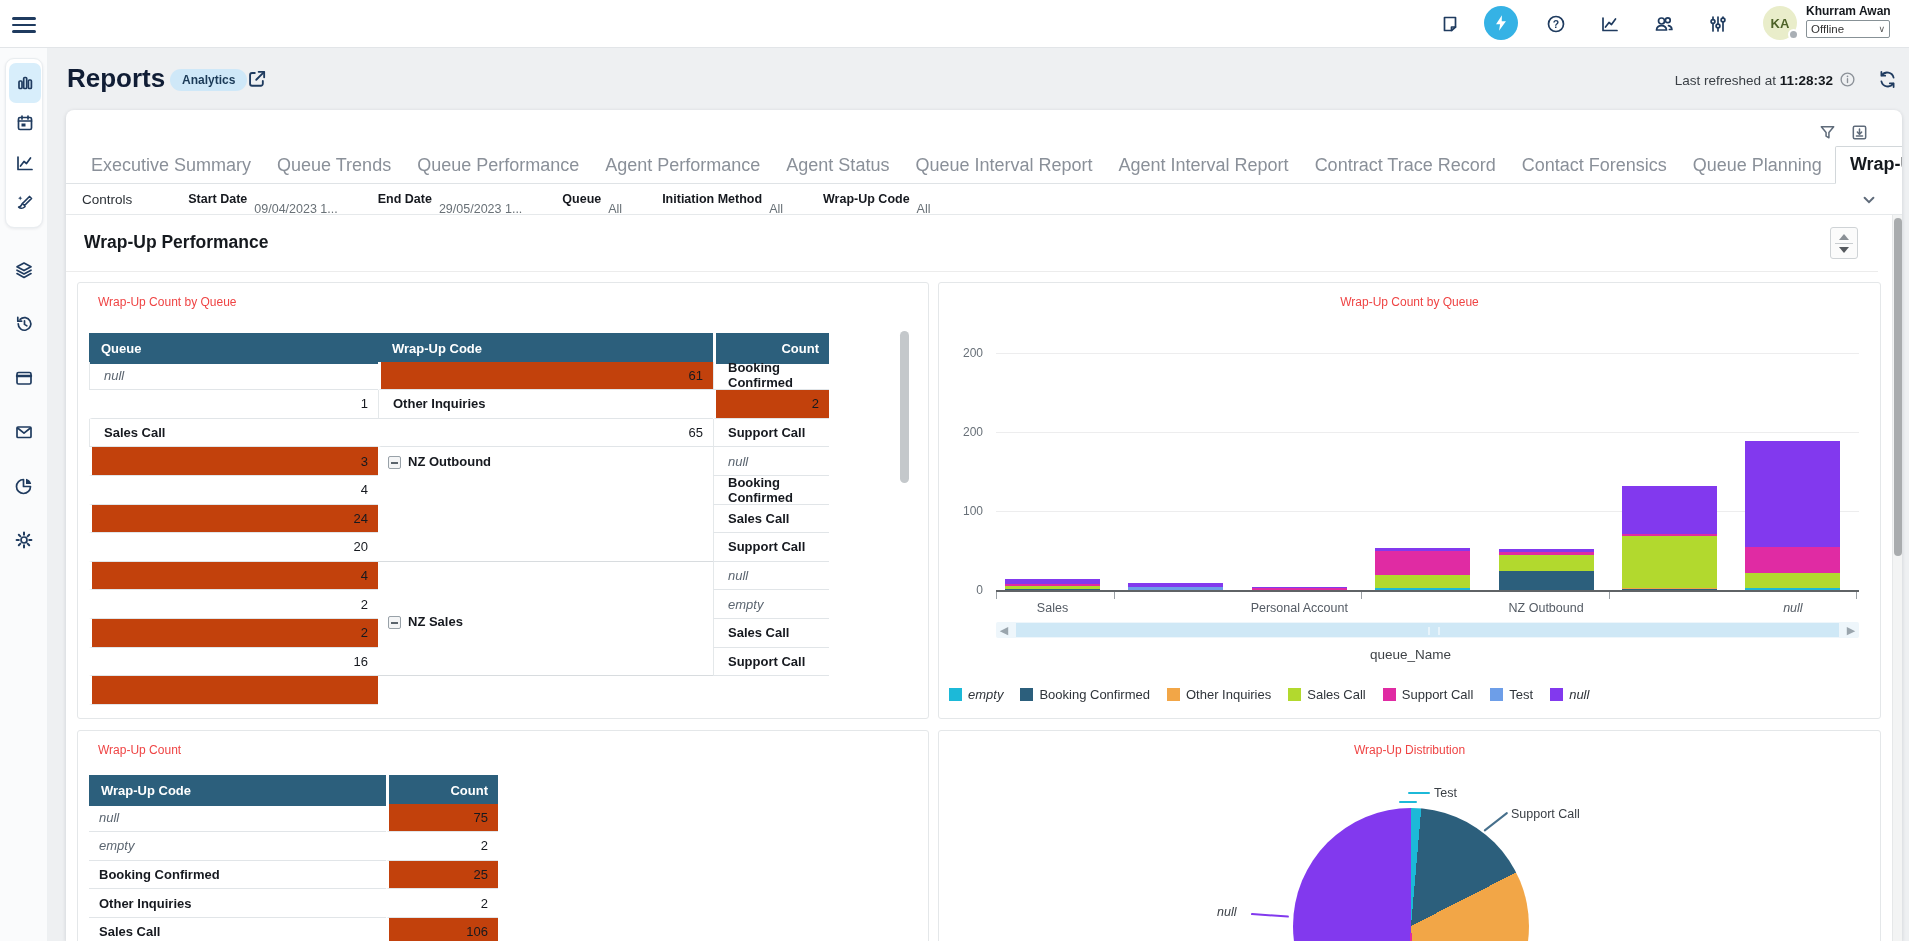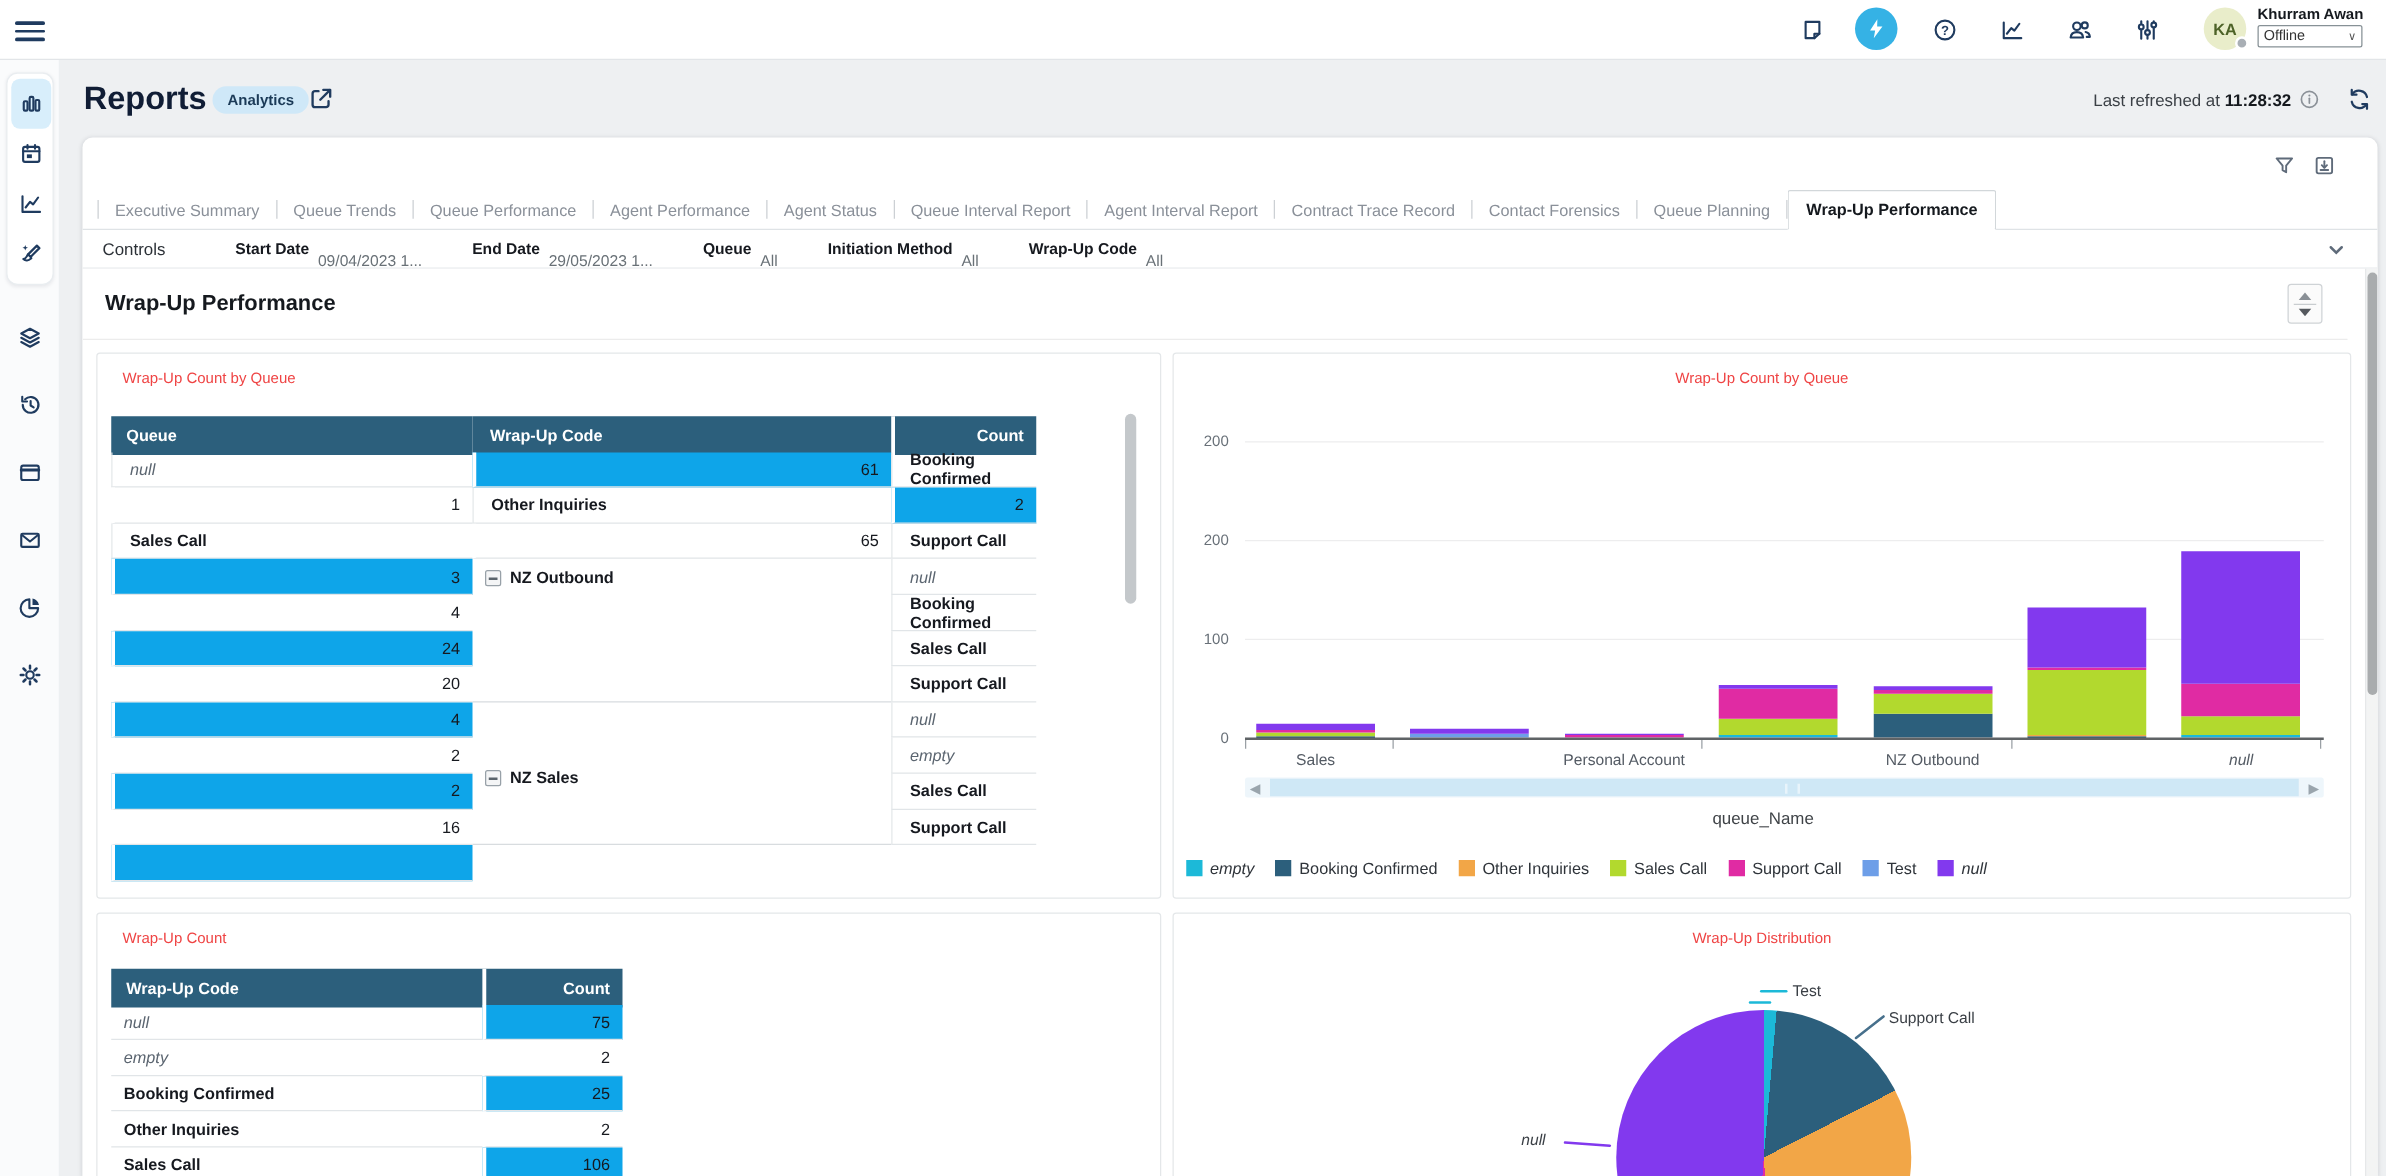--- a/index.html
+++ b/index.html
@@ -30,21 +30,21 @@
   .ext-ic{position:absolute;left:198px;top:20px;cursor:pointer;}
   .refreshed{position:absolute;right:76px;top:25px;font-size:13.5px;color:#3b4046;}
   .refreshed b{font-weight:700;color:#15191e;}
   .info-ic{position:absolute;right:53px;top:23px;cursor:pointer;}
   .refresh-ic{position:absolute;right:11px;top:21px;cursor:pointer;}
   
   .card{position:absolute;left:18px;top:62px;width:1836px;height:831px;background:#fff;border-radius:8px 8px 0 0;box-shadow:0 1px 4px rgba(15,22,36,.14);overflow:hidden;}
   .card-tools{position:absolute;top:13px;right:32px;display:flex;gap:12px;z-index:5;}
   .card-tools .t{width:20px;height:20px;cursor:pointer;}
   .tabbar{position:absolute;left:0;top:44px;width:100%;height:30px;display:flex;align-items:flex-end;padding-left:12px;border-bottom:1px solid #dfe3e6;}
-  .tab{font-size:13px;color:#8a9099;padding:6px 13px 7px;white-space:nowrap;cursor:pointer;}
+  .tab{font-size:18px;color:#8a9099;padding:6px 13px 7px;white-space:nowrap;cursor:pointer;}
   .tab.active{color:#15191e;font-weight:700;background:#fff;border:1px solid #d2d7da;border-bottom:1px solid #fff;border-radius:2px 2px 0 0;margin-bottom:-1px;padding:7px 14px 8px;}
   .tabsep{width:1px;height:15px;background:#ccd0d4;margin-bottom:8px;}
   .controlsbar{position:absolute;left:0;top:74px;width:100%;height:31px;border-bottom:1px solid #e6e9eb;display:flex;align-items:center;padding-left:16px;background:#fff;}
   .controls-title{font-size:13.5px;color:#2c3137;margin-right:56px;}
   .ctrl{display:flex;align-items:center;margin-right:40px;font-size:12.5px;cursor:pointer;}
   .ctrl .cl{font-weight:700;color:#16191f;margin-right:7px;}
   .ctrl .cv{color:#697177;margin-top:20px;}
   .controls-chev{position:absolute;right:22px;top:5px;cursor:pointer;}
   
   .sheet{position:absolute;left:0;top:105px;width:1836px;height:726px;background:#fff;overflow:hidden;}
@@ -63,21 +63,21 @@
   #panelD{left:872px;top:515px;width:943px;height:330px;}
   
   .qs-table{position:absolute;display:grid;font-size:13px;color:#16191f;}
   .h-cell{background:#2c5f7c;color:#fff;font-weight:700;display:flex;align-items:center;height:31px;}
   .h-cell.first{padding-left:12px;}
   .h-cell.code{padding-left:14px;}
   .h-cell.num{justify-content:flex-end;padding-right:10px;border-left:3px solid #fff;}
   .c-queue{border-bottom:1px solid #d8dcdf;padding:7px 0 0 10px;display:flex;align-items:flex-start;gap:7px;font-weight:700;}
   .c-code{border-bottom:1px solid #e1e5e8;border-left:1px solid #e4e8ea;display:flex;align-items:center;padding-left:14px;font-weight:700;}
   .c-num{border-bottom:1px solid #e1e5e8;border-left:3px solid #fff;display:flex;align-items:center;justify-content:flex-end;padding-right:10px;}
-  .c-num.hl{background:#0ea5e9;}
+  .c-num.hl{background:#c2410c;}
   .dimital{font-style:italic;font-weight:400;color:#5b6570;}
   .collapse-box{width:13px;height:13px;border:1px solid #98a1a8;border-radius:2px;background:#f4f5f6;position:relative;flex:none;margin-top:2px;cursor:pointer;}
   .collapse-box::after{content:"";position:absolute;left:2px;right:2px;top:5px;height:1.5px;background:#5b646c;}
   .tbl-scroll{position:absolute;width:9px;border-radius:5px;background:#c4c8cb;cursor:pointer;}
   
   .ylab{position:absolute;font-size:12px;color:#687078;text-align:right;width:36px;}
   .grid{position:absolute;height:1px;background:#ededee;}
   .xaxis{position:absolute;height:2px;background:#5f6366;}
   .xtick{position:absolute;width:1px;height:7px;background:#9aa0a5;}
   .xlab{position:absolute;font-size:12.5px;color:#545b64;transform:translateX(-50%);white-space:nowrap;}

